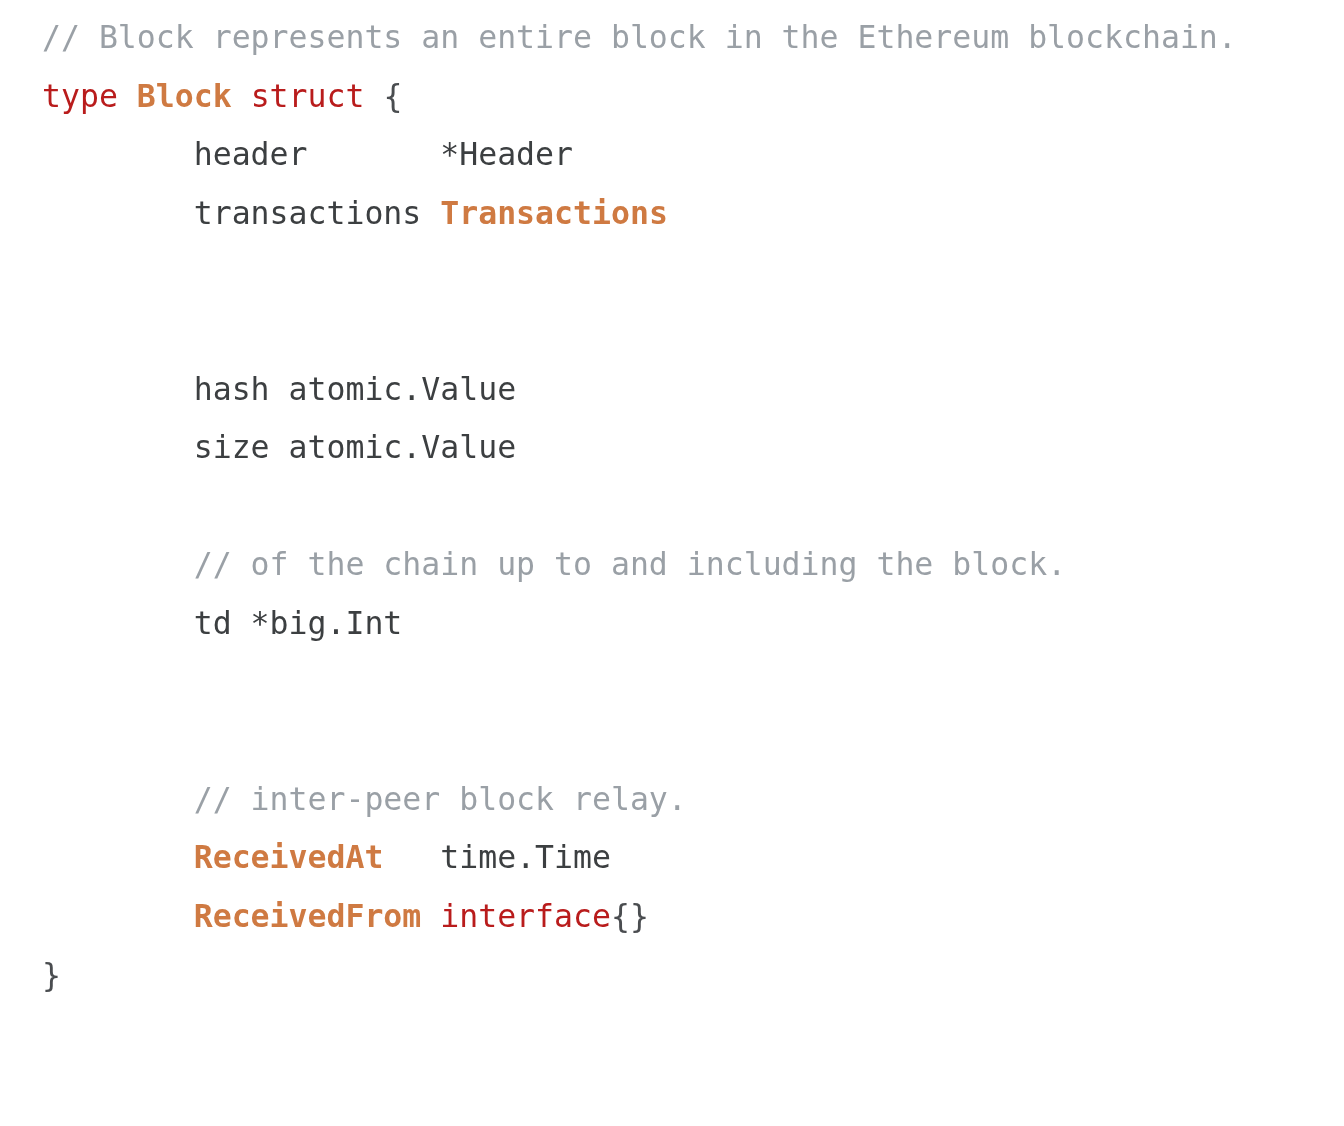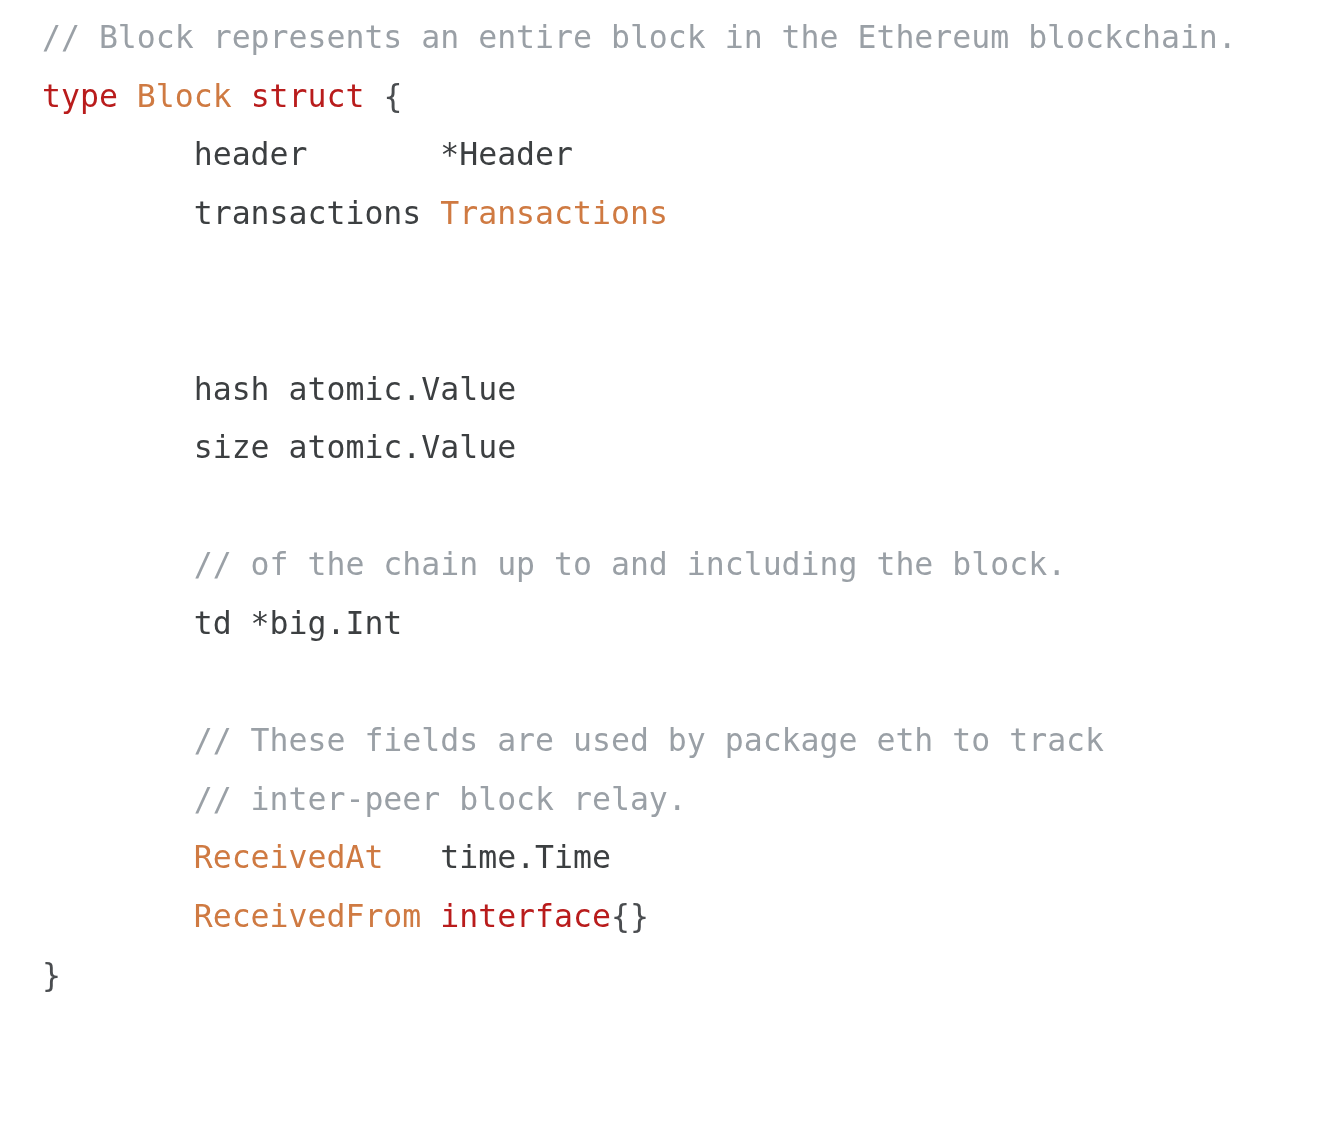--- a/index.html
+++ b/index.html
@@ -31,39 +31,39 @@
     letter-spacing: 0px;
     color: #3c3f41;
     -webkit-font-smoothing: antialiased;
   }
   .code-line.blank {
     height: 58.6px;
   }
   
   .tok-comment  { color: #9aa0a6; }
   .tok-keyword  { color: #b91c1c; }
-  .tok-type     { color: #cf7a42; }
+  .tok-type     { color: #cf7a42; font-weight: bold; }
   .tok-ident    { color: #3c3f41; text-align: right; }
   .tok-punct    { color: #4a4d50; }
   .tok-plain    { color: #3c3f41; }
 </style>
 </head>
 <body>
 
 <div id="code-block">
     <div class="code-line"><span class="tok-comment">// Block represents an entire block in the Ethereum blockchain.</span></div>
     <div class="code-line"><span class="tok-keyword">type</span><span class="tok-plain"> </span><span class="tok-type">Block</span><span class="tok-plain"> </span><span class="tok-keyword">struct</span><span class="tok-plain"> </span><span class="tok-punct">{</span></div>
     <div class="code-line"><span class="tok-ident">        header       *Header</span></div>
     <div class="code-line"><span class="tok-ident">        transactions </span><span class="tok-type">Transactions</span></div>
     <div class="code-line blank">&nbsp;</div>
     <div class="code-line"><span class="tok-plain">        </span></div>
     <div class="code-line"><span class="tok-ident">        hash atomic.Value</span></div>
     <div class="code-line"><span class="tok-ident">        size atomic.Value</span></div>
     <div class="code-line blank">&nbsp;</div>
     <div class="code-line"><span class="tok-plain">        </span><span class="tok-comment">// of the chain up to and including the block.</span></div>
     <div class="code-line"><span class="tok-ident">        td *big.Int</span></div>
     <div class="code-line blank">&nbsp;</div>
-    <div class="code-line"><span class="tok-plain">        </span><span class="tok-comment">// These fields are used by package eth to track</span></div>
+    <div class="code-line"><span class="tok-plain">        </span></div>
     <div class="code-line"><span class="tok-plain">        </span><span class="tok-comment">// inter-peer block relay.</span></div>
     <div class="code-line"><span class="tok-plain">        </span><span class="tok-type">ReceivedAt</span><span class="tok-ident">   time.Time</span></div>
     <div class="code-line"><span class="tok-plain">        </span><span class="tok-type">ReceivedFrom</span><span class="tok-plain"> </span><span class="tok-keyword">interface</span><span class="tok-punct">{}</span></div>
     <div class="code-line"><span class="tok-punct">}</span></div>
   </div>
 
 </body></html>

